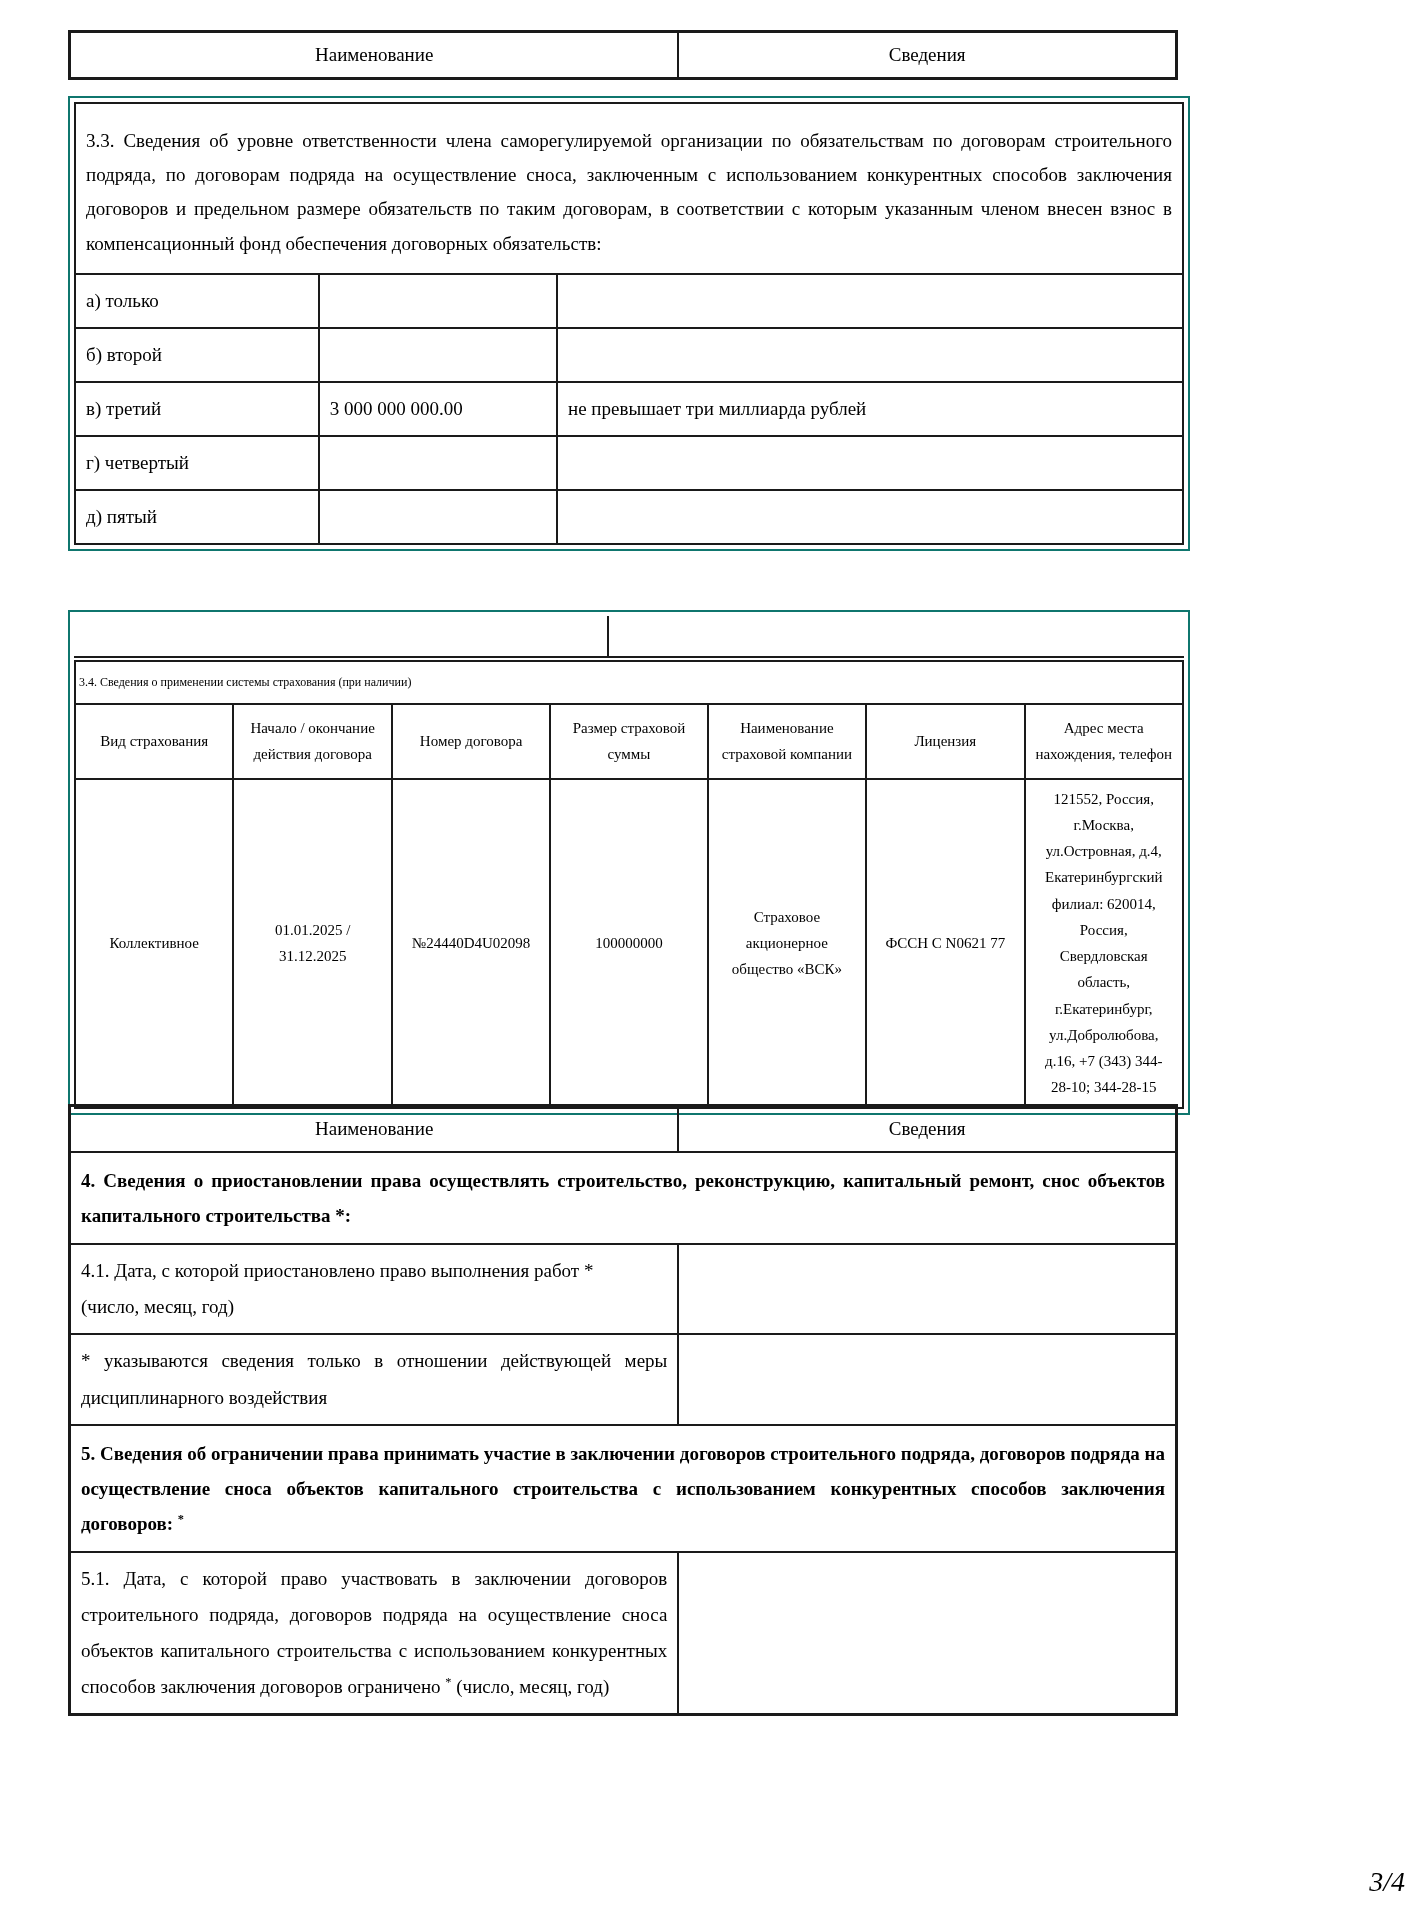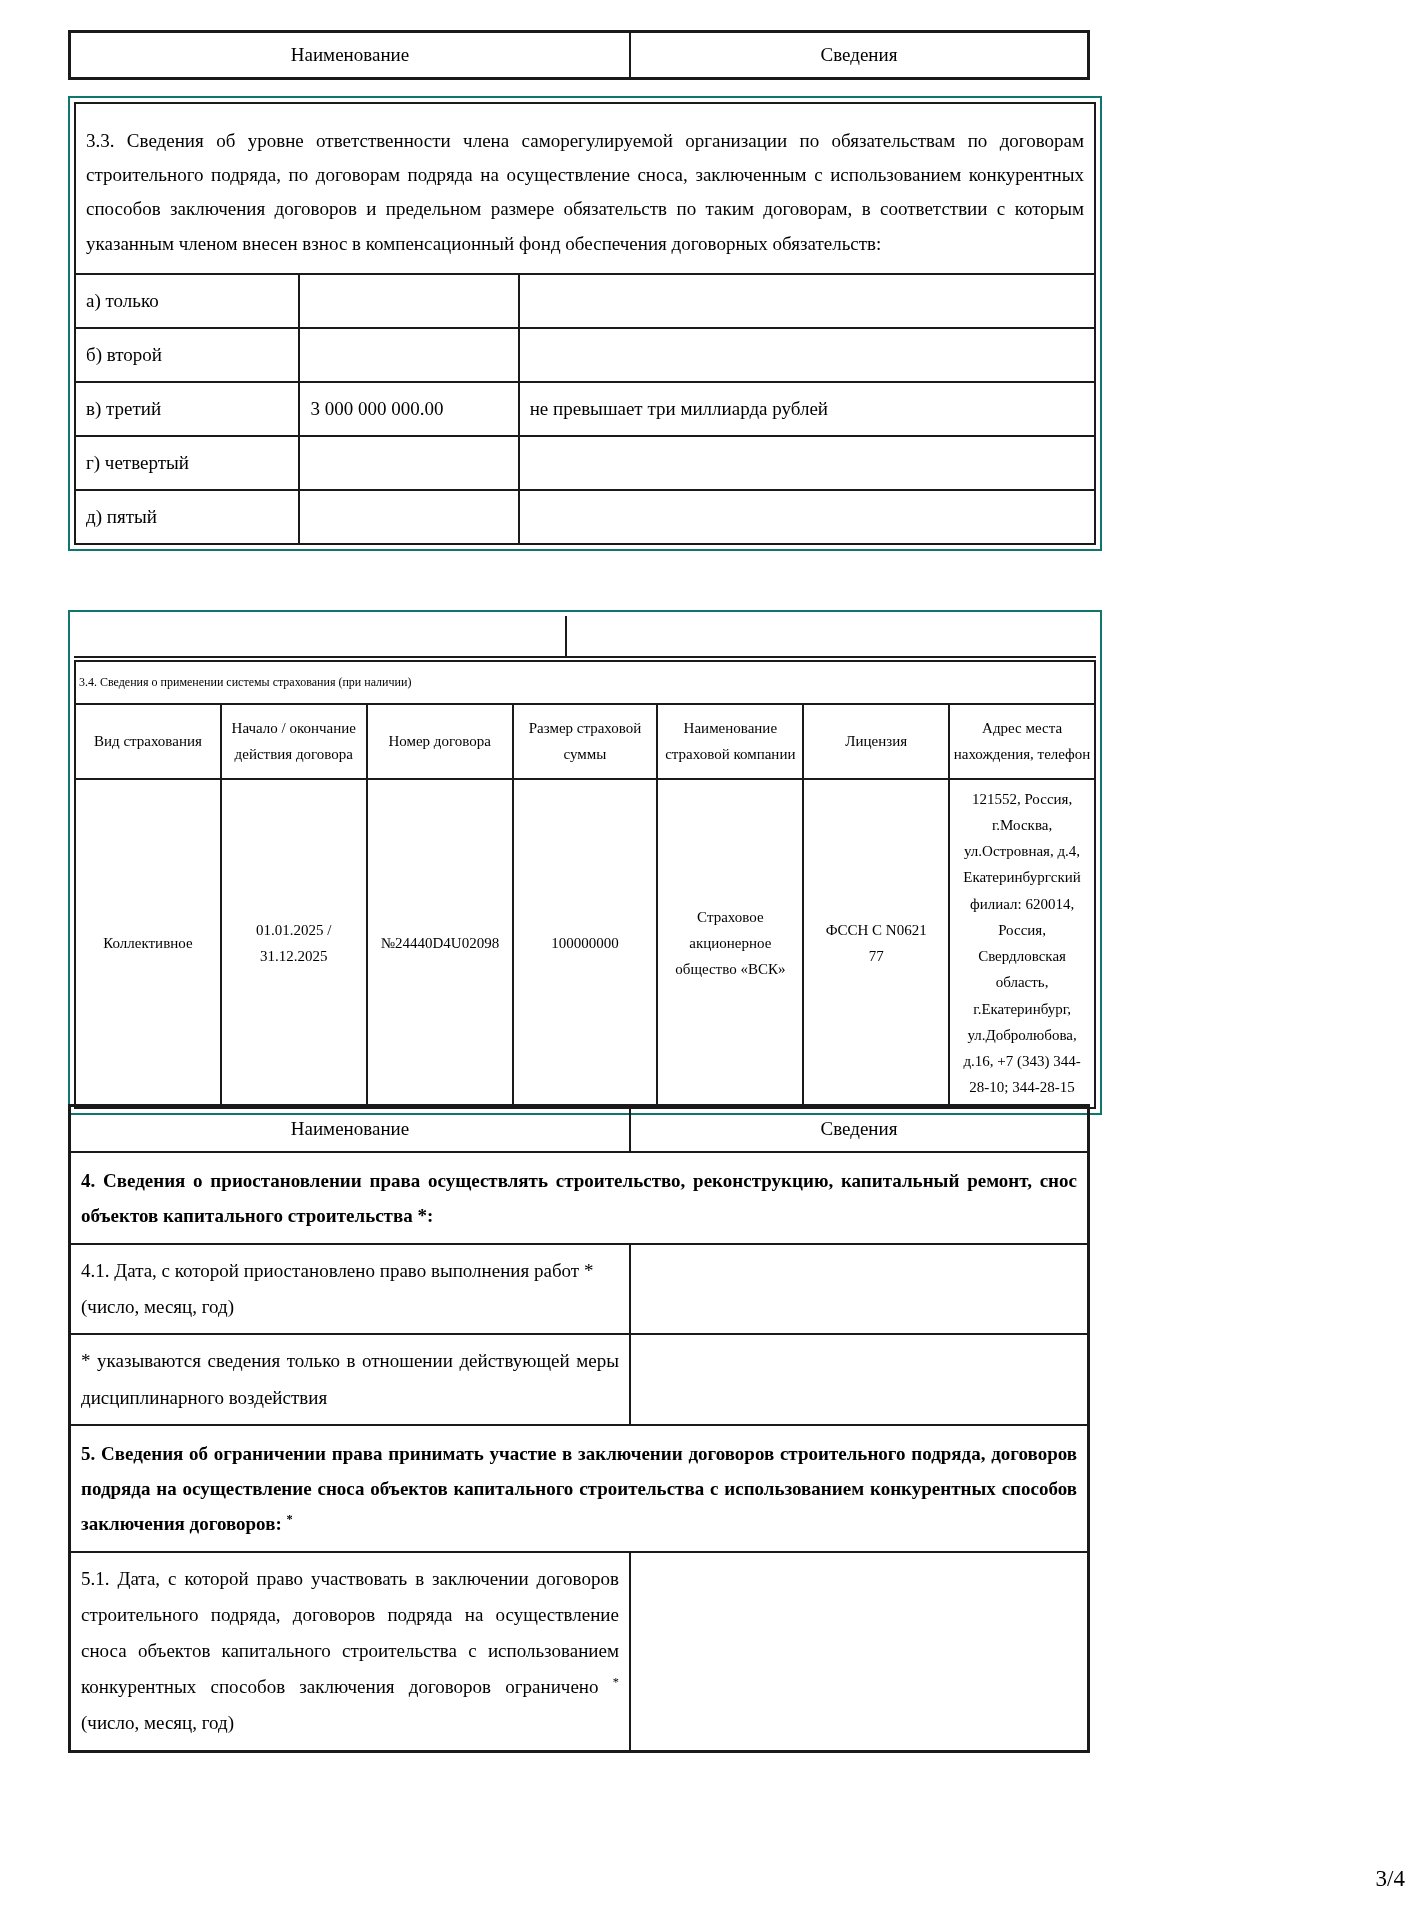--- a/index.html
+++ b/index.html
@@ -9,21 +9,21 @@
     font-family: "Liberation Serif", "DejaVu Serif", serif;
     color: #000000;
   }
   .page {
     position: relative;
     width: 1415px;
     height: 1920px;
     background: #ffffff;
     overflow: hidden;
   }
-  .abs { position: absolute; left: 68px; width: 1022px; }
+  .abs { position: absolute; left: 68px; width: 1110px; }
 
   table {
     border-collapse: collapse;
     width: 100%;
     table-layout: fixed;
     font-size: 19px;
   }
   td, th {
     border: 2px solid #1a1a1a;
     padding: 8px 10px;
@@ -88,21 +88,22 @@
     vertical-align: top;
   }
   .empty-cell { }
 
   sup { font-size: 0.65em; vertical-align: super; line-height: 0; }
 
   .page-num {
     position: absolute;
     top: 1866px;
     right: 10px;
-    font-size: 23px;
+    font-size: 28px;
+    font-style: italic;
   }
 </style>
 </head>
 <body>
 
 <div class="page">
 
   <div class="abs" style="top:30px;">
     <table class="outer3">
       <colgroup>

